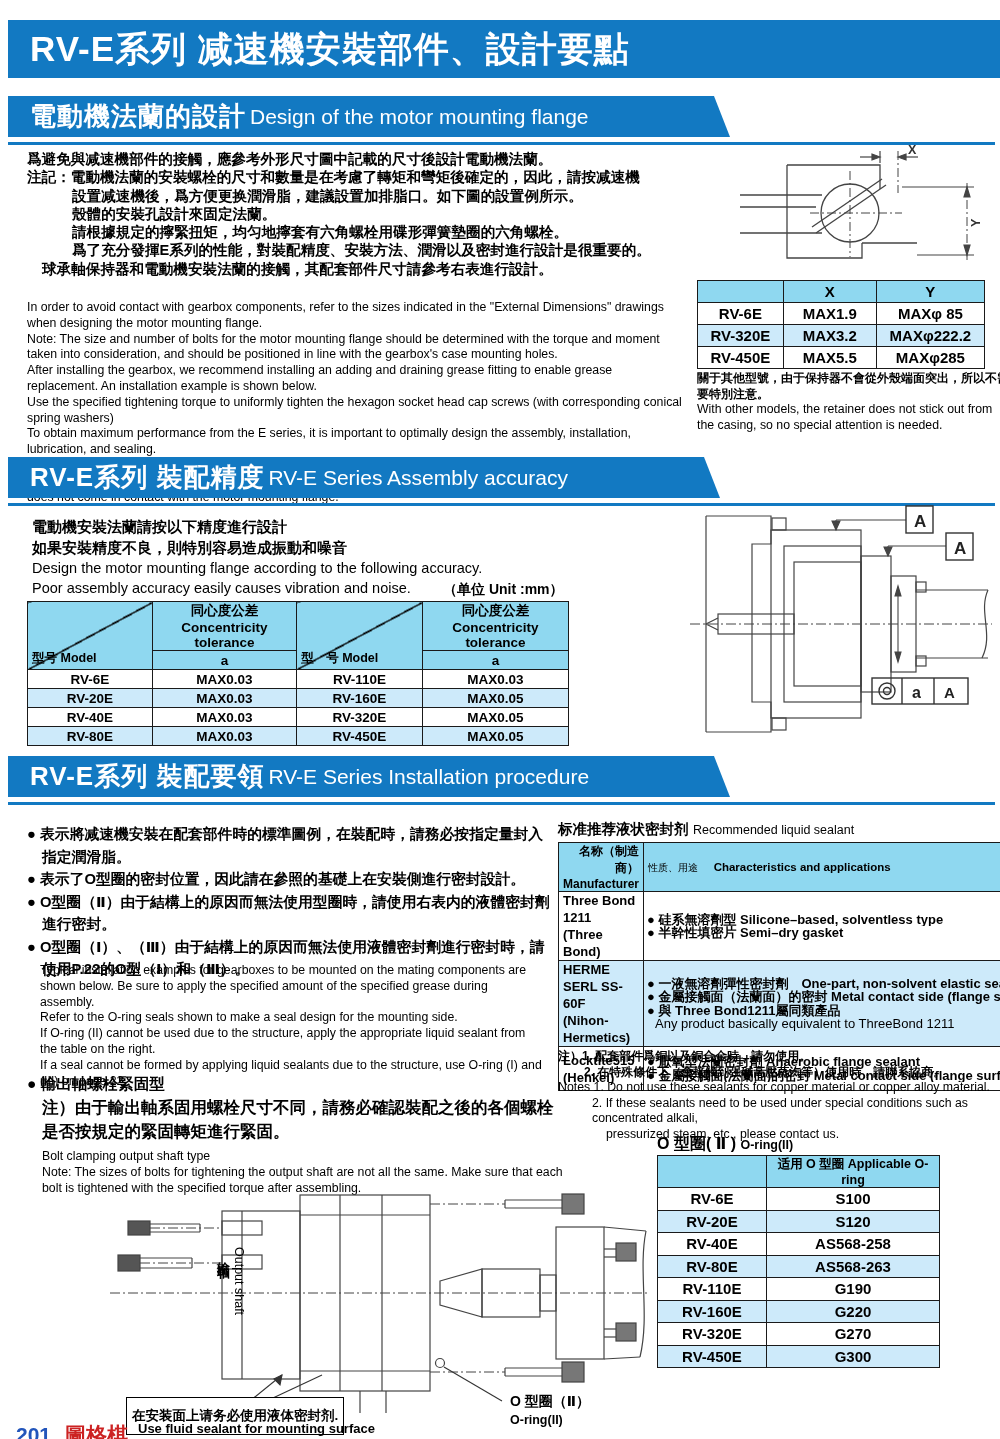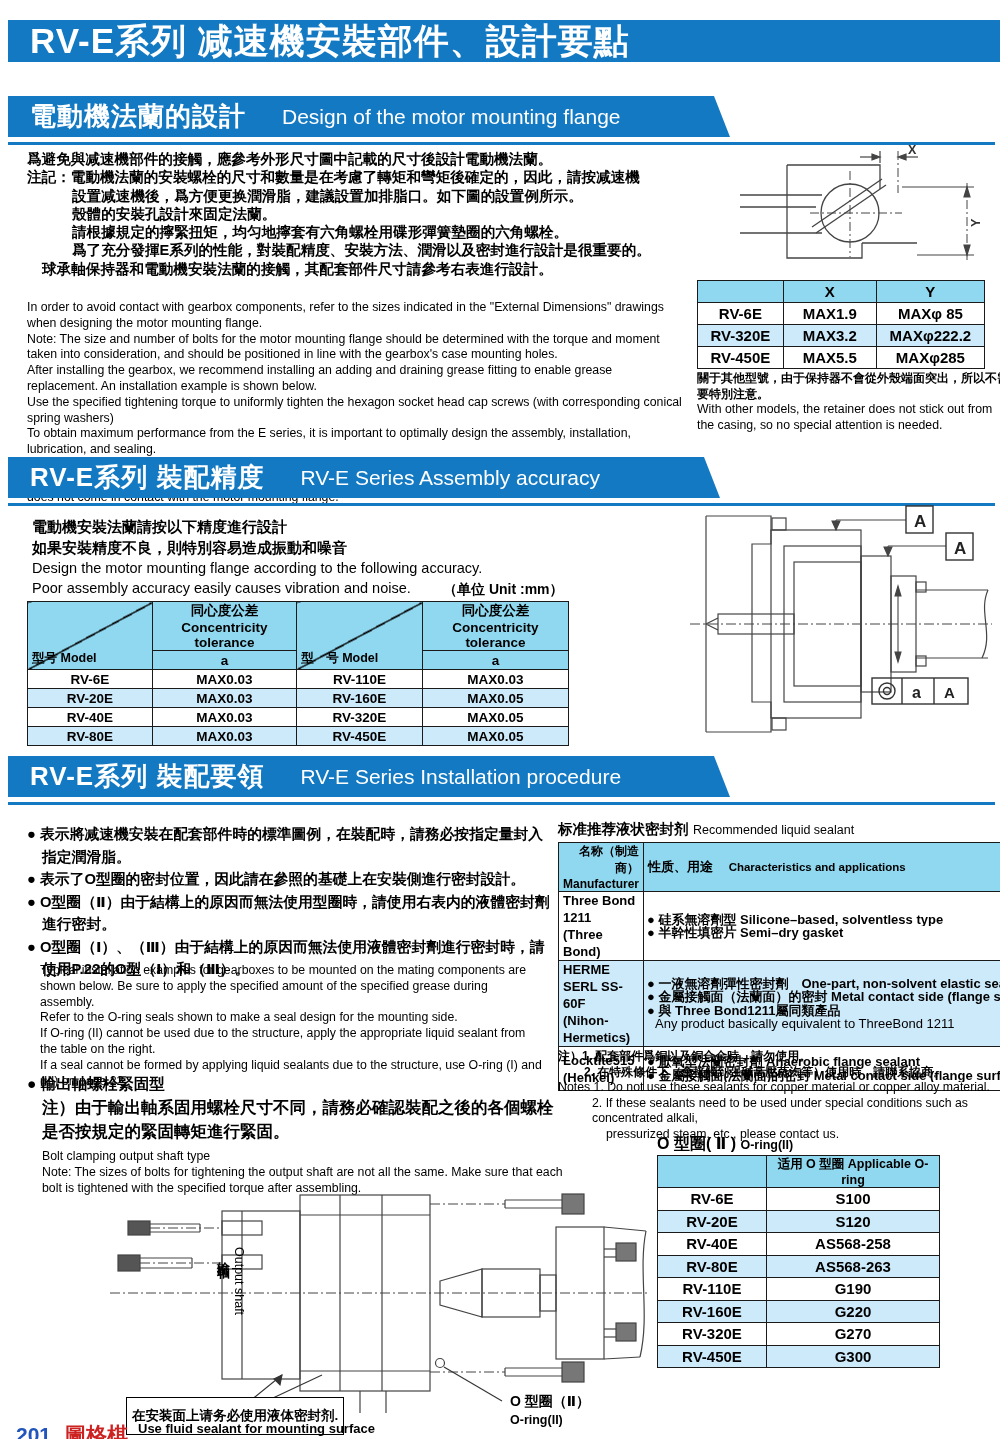--- a/index.html
+++ b/index.html
@@ -1,25 +1,25 @@
 <!DOCTYPE html>
 <html><head>
 <meta charset="utf-8">
 <style>
   html,body{margin:0;padding:0;background:#fff;}
   .page{position:relative;width:1000px;height:1439px;background:#fff;overflow:hidden;
         font-family:"Liberation Sans","DejaVu Sans",sans-serif;color:#000;}
   .abs{position:absolute;}
   
-  .topbanner{left:8px;right:0;top:20px;height:42px;background:#1279c2;color:#fff;
+  .topbanner{left:8px;right:0;top:20px;height:58px;background:#1279c2;color:#fff;
              display:flex;align-items:center;padding-left:22px;font-size:35px;font-weight:bold;letter-spacing:1px;}
   .secband{height:41px;background:#1279c2;color:#fff;display:flex;align-items:center;
            padding-left:22px;clip-path:polygon(0 0,calc(100% - 16px) 0,100% 100%,0 100%);}
   .secband .zh{font-size:26px;font-weight:bold;letter-spacing:1px;}
-  .secband .en{font-size:21px;margin-left:36px;font-weight:normal;}
+  .secband .en{font-size:21px;margin-left:4px;font-weight:normal;}
   .secrule{left:8px;right:5px;height:3px;background:#1279c2;}
   
   .zhline{font-size:14.6px;font-weight:bold;line-height:18.3px;white-space:nowrap;}
   .ind1{padding-left:15px;} .ind3{padding-left:45px;}
   .enpara{font-size:12.3px;line-height:15.8px;}
   .enpara div{margin:0;}
   .zhbold15{font-size:15px;font-weight:bold;line-height:21px;white-space:nowrap;}
   .en14{font-size:14.5px;line-height:20px;white-space:nowrap;}
   .unit{font-size:14px;font-weight:bold;}
   
@@ -294,21 +294,21 @@
   <div class="abs sealtitle" style="left:558px;top:820px;">
     <span class="zh">标准推荐液状密封剂</span>
     <span class="en">Recommended liquid sealant</span>
   </div>
 
   <table class="abs sealtable" style="left:558px;top:842px;width:437px;">
     <tbody>
         <tr>
       <td class="cyan" style="width:152px;text-align:right;font-size:12px;font-weight:bold;height:20px;">名称（制造商）Manufacturer</td>
       <td class="cyan" style="text-align:left;height:20px;">
-        <span style="font-size:13px;font-weight:bold;text-align:right;">性质、用途</span>
+        <span style="font-size:10px;font-weight:normal;text-align:right;">性质、用途</span>
         <span style="font-size:11.5px;font-weight:bold;margin-left:12px;margin-top:48px;">Characteristics and applications</span>
       </td>
     </tr>
     <tr style="height:46px;">
       <td class="sealname">
         <div>Three Bond 1211</div>
         <div>(Three Bond)</div>
       </td>
       <td class="sealitems">
         <div class="it">● 硅系無溶劑型 Silicone–based, solventless type</div>

